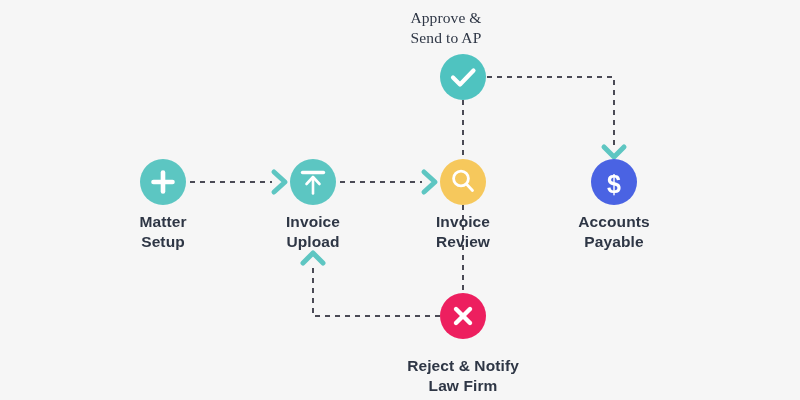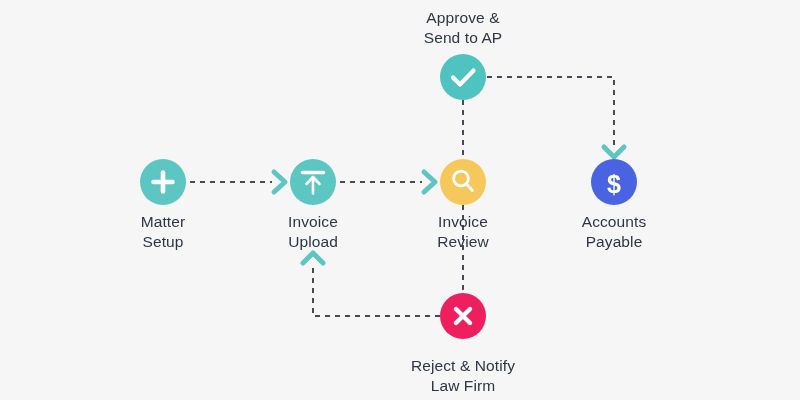--- a/index.html
+++ b/index.html
@@ -33,20 +33,21 @@
     color: #2e3645;
     font-family: "Liberation Sans", sans-serif;
     font-size: 15.5px;
     line-height: 20px;
     font-weight: 400;
     white-space: pre-line;
     letter-spacing: 0.1px;
   }
   .label-below {
     transform: translate(-50%, 0);
+    font-weight: bold;
   }
   .label-above {
     transform: translate(-50%, -100%);
   }
 </style>
 </head>
 <body>
 
 <div id="diagram-root">
 
@@ -121,21 +122,21 @@
 
   <div class="node-label label-below" style="left:163px; top:212px;">Matter
 Setup</div>
 
   <div class="node-label label-below" style="left:313px; top:212px;">Invoice
 Upload</div>
 
   <div class="node-label label-below" style="left:463px; top:212px;">Invoice
 Review</div>
 
-  <div class="node-label label-above" style="left:463px; top:48px;">Approve &amp;
+  <div class="node-label label-above" style="left:446px; top:48px;font-family:Liberation Serif, serif;">Approve &amp;
 Send to AP</div>
 
   <div class="node-label label-below" style="left:614px; top:212px;">Accounts
 Payable</div>
 
   <div class="node-label label-below" style="left:463px; top:356px;">Reject &amp; Notify
 Law Firm</div>
 
 </div>
 

